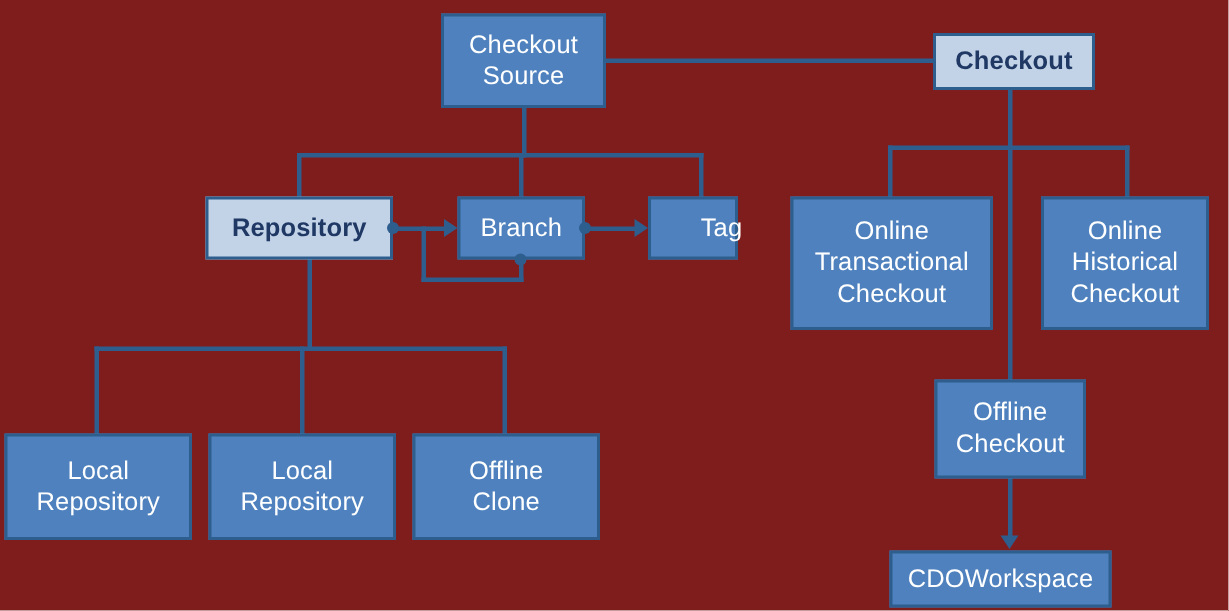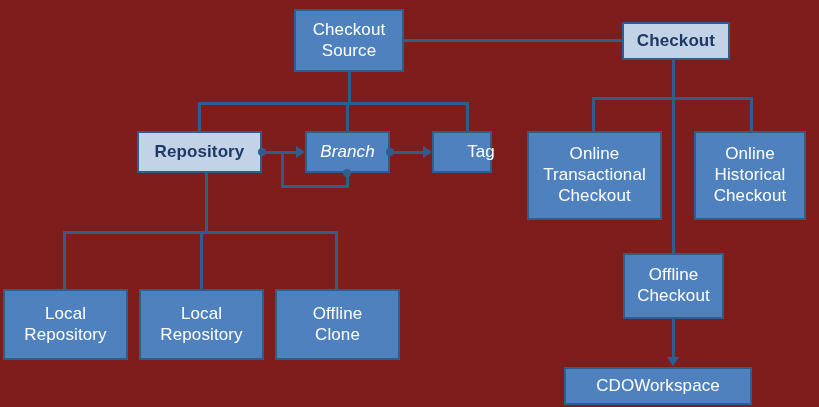--- a/index.html
+++ b/index.html
@@ -118,21 +118,21 @@
   </div>
 
   <div class="node highlight" style="left:622px; top:22px; width:108px; height:38px;">
     <span class="node-label">Checkout</span>
   </div>
 
   <div class="node highlight" style="left:137px; top:131px; width:125px; height:42px;">
     <span class="node-label">Repository</span>
   </div>
 
-  <div class="node" style="left:305px; top:131px; width:85px; height:42px;font-style:italic;">
+  <div class="node" style="left:305px; top:131px; width:85px; height:42px;">
     <span class="node-label">Branch</span>
   </div>
 
   <div class="node" style="left:432px; top:131px; width:60px; height:42px;padding-left:41px;">
     <span class="node-label">Tag</span>
   </div>
 
   <div class="node" style="left:3px; top:289px; width:125px; height:71px;align-items:center;">
     <span class="node-label">Local
 Repository</span>
@@ -158,17 +158,17 @@
     <span class="node-label">Online
 Historical
 Checkout</span>
   </div>
 
   <div class="node" style="left:623px; top:253px; width:101px; height:66px;">
     <span class="node-label">Offline
 Checkout</span>
   </div>
 
-  <div class="node" style="left:564px; top:367px; width:188px; height:38px;">
+  <div class="node" style="left:593px; top:367px; width:148px; height:38px;">
     <span class="node-label">CDOWorkspace</span>
   </div>
 
 </div>
 
 </body></html>

